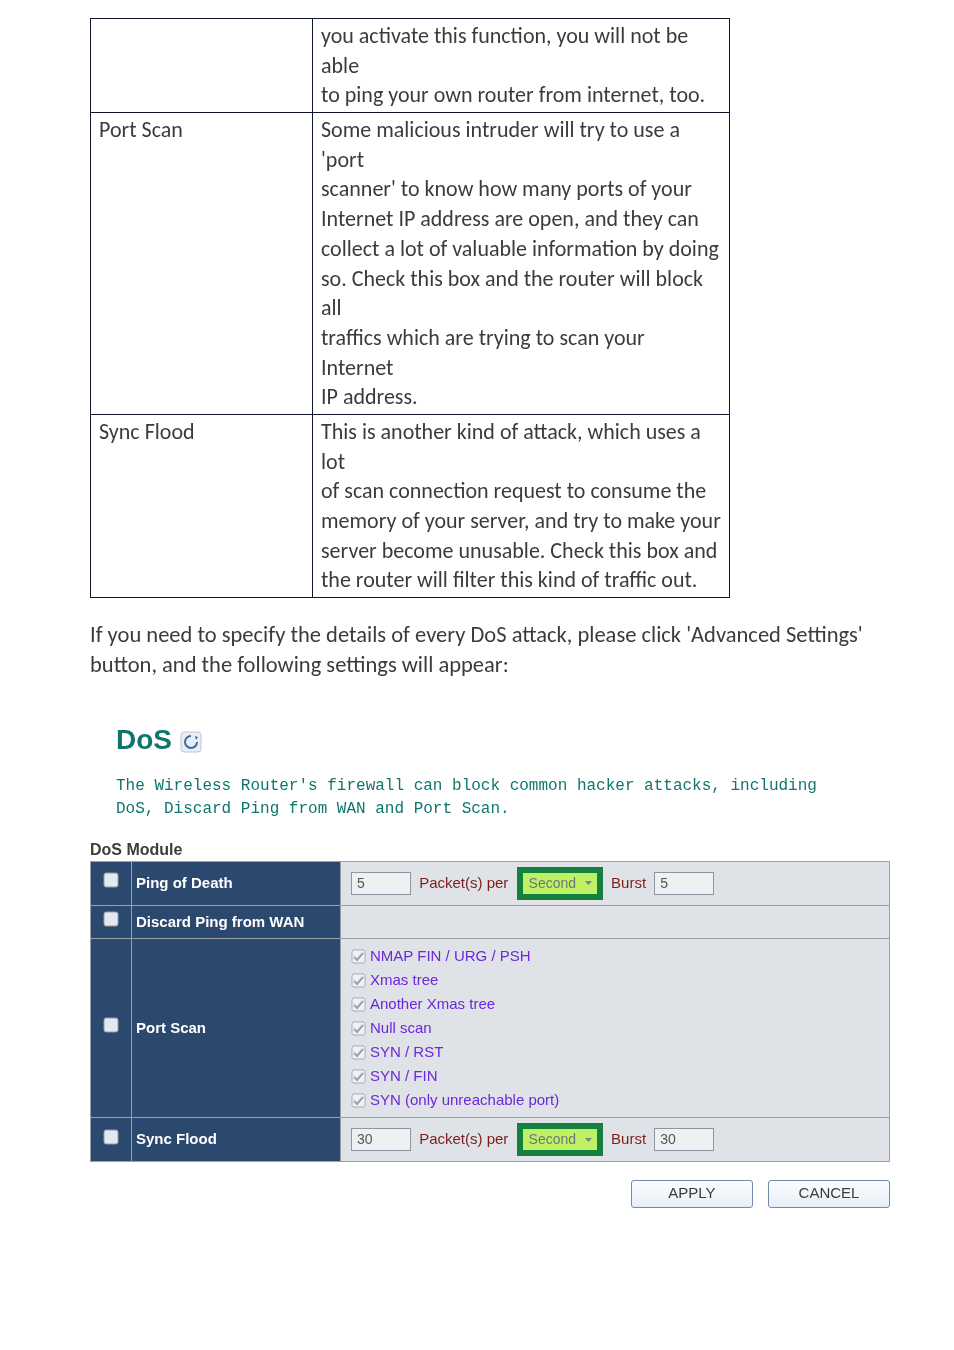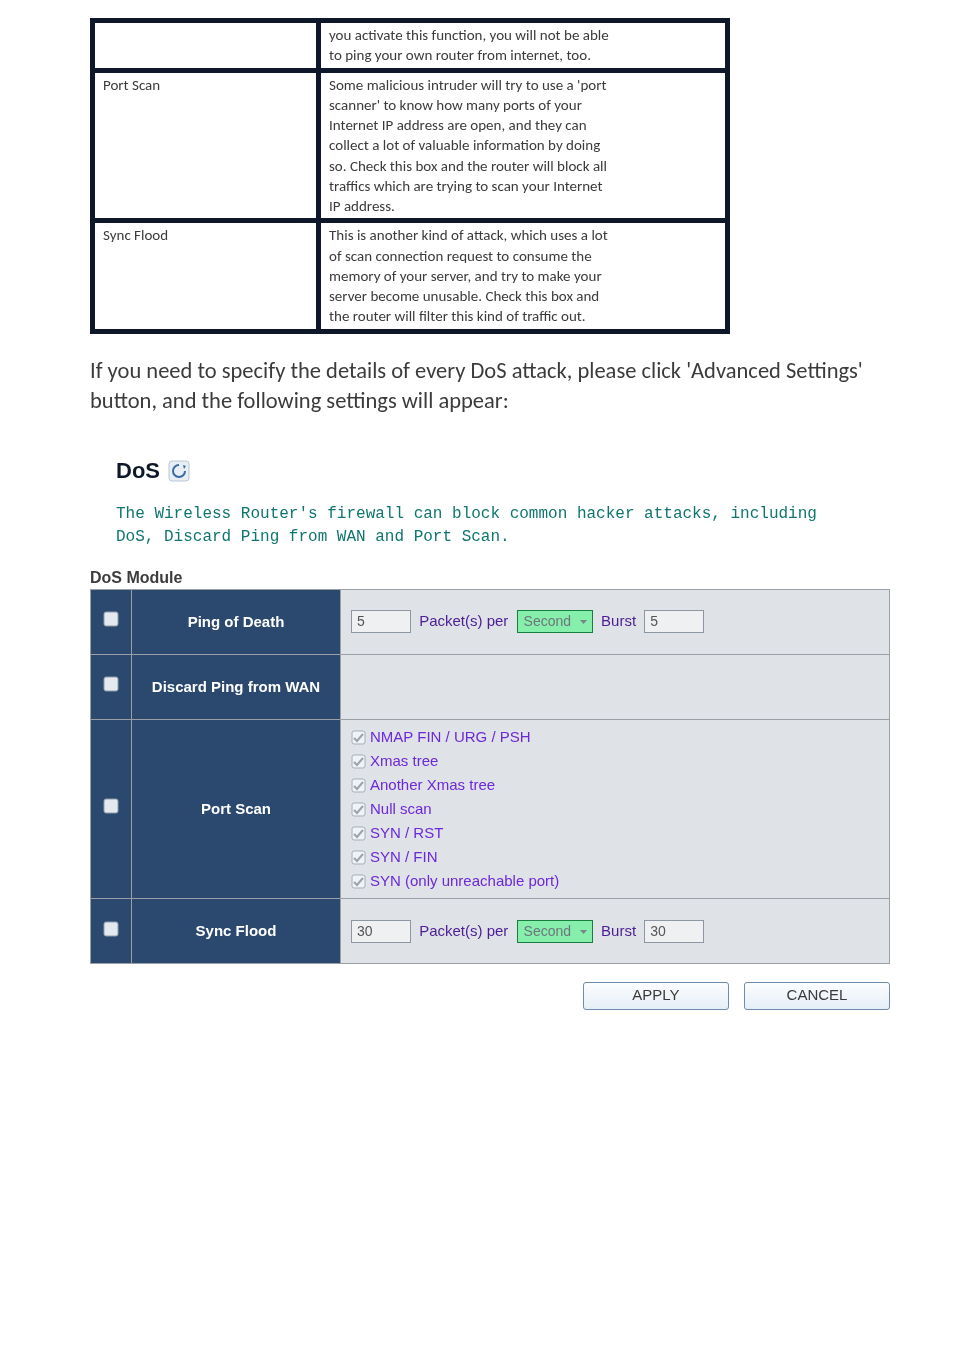--- a/index.html
+++ b/index.html
@@ -14,37 +14,37 @@
     padding: 18px 90px 30px 90px;
     font-size: 22.5px;
     line-height: 1.35;
   }
   table.body-table {
     border-collapse: collapse;
     width: 640px;
     margin: 0;
   }
   table.body-table td {
-    border: 5px solid #0f172a;
+    border: 1px solid #0f172a;
     padding: 2px 8px 2px 8px;
     vertical-align: top;
-    font-size: 15px;
+    font-size: 22px;
     line-height: 1.35;
   }
   table.body-table td.label-cell {
     width: 205px;
   }
   .para {
     margin: 22px 0 30px 0;
   }
   .dos-heading {
     font-family: Arial, sans-serif;
-    font-size: 22px;
+    font-size: 28px;
     font-weight: bold;
-    color: #0f172a;
+    color: #0f766e;
     margin: 10px 0 4px 26px;
     display: inline-block;
   }
   .refresh-icon {
     display: inline-block;
     vertical-align: -4px;
     margin-left: 3px;
   }
   .intro-text {
     font-family: Liberation Mono, monospace;
@@ -76,23 +76,23 @@
     width: 40px;
     text-align: center;
     vertical-align: middle;
     padding: 4px 0;
   }
   td.label-cell-mod {
     background: #2b486e;
     color: #ffffff;
     font-weight: bold;
     width: 200px;
-    text-align: center;
+    text-align: left;
     vertical-align: middle;
-    padding: 22px 4px;
+    padding: 6px 4px;
   }
   td.field-cell {
     background: #dfe2e6;
     padding: 5px 10px;
     color: #444;
     vertical-align: middle;
   }
   .num-input {
     display: inline-block;
     width: 48px;
@@ -101,34 +101,34 @@
     border: 1px solid #8d97a3;
     font-size: 14px;
     padding: 0 5px;
     color: #555;
     line-height: 21px;
     box-sizing: content-box;
   }
   .sel {
     display: inline-block;
     height: 21px;
-    background: #86efac;
-    border: 1px solid #15803d;
+    background: #bef264;
+    border: 6px solid #15803d;
     font-size: 14px;
     padding: 0 4px 0 6px;
     color: #6f757c;
     line-height: 21px;
   }
   .sel .caret {
     display: inline-block;
     vertical-align: middle;
     margin-left: 4px;
   }
   .lbl-inline {
-    color: #4c1d95;
+    color: #7f1d1d;
     font-size: 15px;
     margin: 0 4px;
   }
   .scan-list {
     line-height: 1.6;
     color: #6d28d9;
     font-size: 15px;
   }
   .scan-list .row svg { vertical-align: -3px; margin-right: 4px; }
   .btn-row {
@@ -142,21 +142,21 @@
     height: 26px;
     line-height: 24px;
     text-align: center;
     font-family: Arial, sans-serif;
     font-size: 15px;
     color: #3a3a3a;
     border: 1px solid #6f8bad;
     background: linear-gradient(#fcfdfe, #e5eef7);
     border-radius: 3px;
     margin-left: 10px;
-    padding: 0 12px;
+    padding: 0 0;
   }
   .desc-line {
     margin: 22px 0 16px 0;
   }
 </style>
 </head>
 <body>
 
 <div class="page">
 

